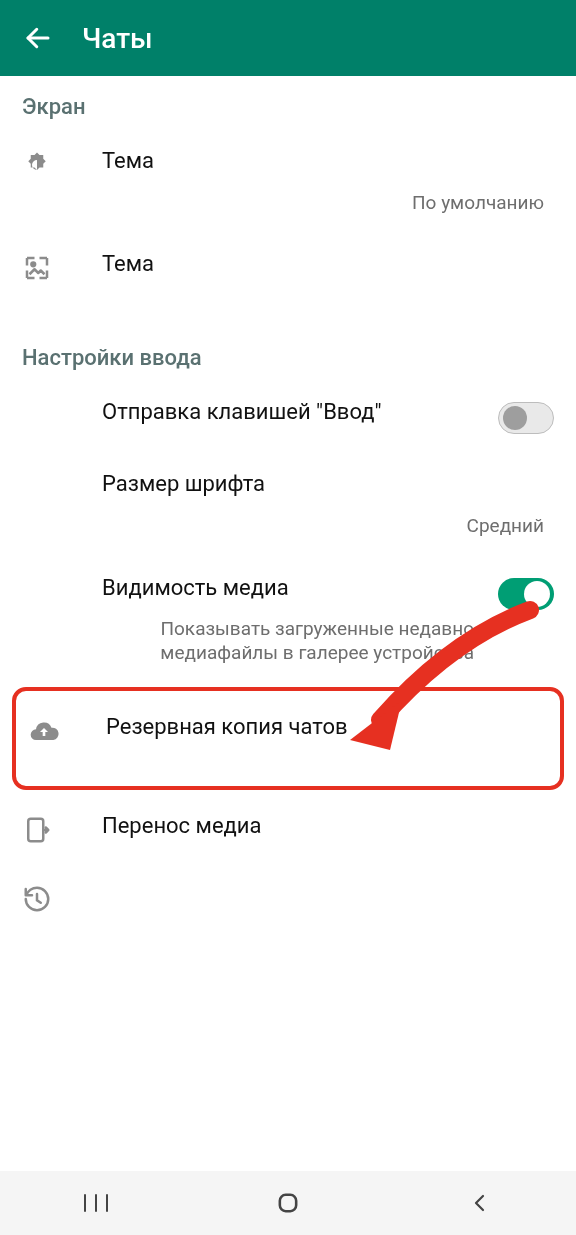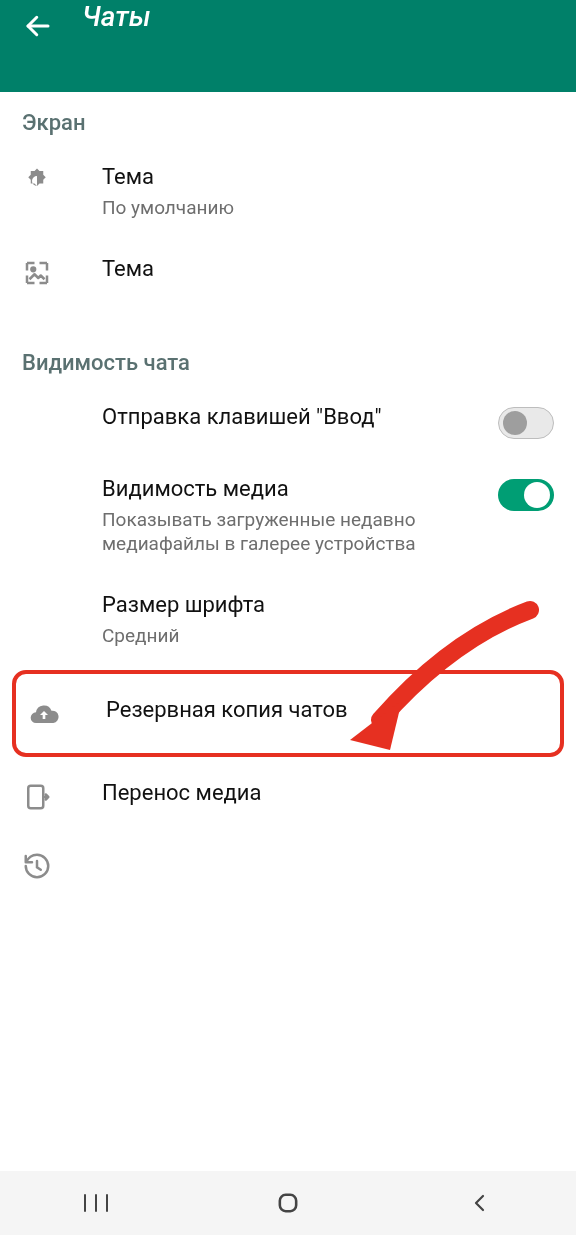--- a/index.html
+++ b/index.html
@@ -1,24 +1,23 @@
 <!DOCTYPE html>
 <html><head>
 <meta charset="utf-8">
 <style>
   * { box-sizing: border-box; margin: 0; padding: 0; }
   html, body { width: 576px; height: 1235px; font-family: -apple-system, Roboto, "Helvetica Neue", Arial, sans-serif; background: #fff; position: relative; overflow: hidden; }
   .header {
     background: #008069;
-    height: 92px;
-    display: flex;
-    align-items: flex-start;
+    height: 76px;
+    display: flex;
+    align-items: center;
     padding: 0 12px;
     color: #fff;
-    font-style: italic;
   }
   .back-btn {
     width: 52px; height: 52px;
     display: flex; align-items: center; justify-content: center;
     cursor: pointer;
   }
   .header-title {
     font-size: 28px;
     font-weight: 500;
     margin-left: 18px;
@@ -51,21 +50,22 @@
   .item-title {
     font-size: 22px;
     color: #111;
     font-weight: 400;
     line-height: 1.3;
   }
   .item-sub {
     font-size: 19px;
     color: #6e6e6e;
     line-height: 1.25;
-    margin-top: 4px;
+    margin-top: 15px;
+    text-align: right;
   }
   .switch-slot {
     flex: 0 0 70px;
     display: flex;
     align-items: center;
     justify-content: flex-end;
     padding-top: 4px;
   }
   .switch {
     width: 56px; height: 32px;
@@ -82,21 +82,21 @@
   .switch.on .knob {
     position: absolute; top: 3px; right: 4px;
     width: 26px; height: 26px; border-radius: 50%;
     background: #fff;
   }
   .highlight-box {
     border: 4px solid #e63021;
     border-radius: 14px;
     margin: 4px 12px 4px 12px;
   }
-  .highlight-box .item { padding: 22px 10px 22px 12px; }
+  .highlight-box .item { padding: 22px 10px 38px 12px; }
   .highlight-box .icon-slot { width: 78px; flex:0 0 78px; }
 
   .navbar {
     position: absolute;
     bottom: 0; left: 0; right: 0;
     height: 64px;
     background: #f5f5f5;
     display: flex;
     align-items: center;
     justify-content: space-around;
@@ -154,52 +154,52 @@
           <path d="M6 17l4-4 3 3 2-2 3 3" stroke-linejoin="round"></path>
         </svg>
     </div>
     <div class="text-slot">
       <div class="item-title">Тема</div>
     </div>
   </div>
 
   <div style="height:26px"></div>
 
-  <div class="section-header">Видимость чата</div>
+  <div class="section-header">Настройки ввода</div>
 
   <div class="item">
     <div class="icon-slot"></div>
     <div class="text-slot">
       <div class="item-title">Отправка клавишей "Ввод"</div>
     </div>
     <div class="switch-slot">
       <div class="switch off">
           <div class="knob"></div>
         </div>
     </div>
   </div>
 
   <div class="item">
     <div class="icon-slot"></div>
     <div class="text-slot">
+      <div class="item-title">Размер шрифта</div>
+      <div class="item-sub">Средний</div>
+    </div>
+  </div>
+
+  <div class="item">
+    <div class="icon-slot"></div>
+    <div class="text-slot">
       <div class="item-title">Видимость медиа</div>
       <div class="item-sub">Показывать загруженные недавно медиафайлы в галерее устройства</div>
     </div>
     <div class="switch-slot">
       <div class="switch on">
           <div class="knob"></div>
         </div>
-    </div>
-  </div>
-
-  <div class="item">
-    <div class="icon-slot"></div>
-    <div class="text-slot">
-      <div class="item-title">Размер шрифта</div>
-      <div class="item-sub">Средний</div>
     </div>
   </div>
 
   <div class="highlight-box">
     <div class="item">
       <div class="icon-slot">
         <svg width="32" height="32" viewBox="0 0 24 24" fill="#8c8c8c">
             <path d="M19 18H6a4 4 0 010-8 6 6 0 0111.6-1.2A4.5 4.5 0 0119 18z"></path>
             <path d="M12 9l-3 3h2v3h2v-3h2l-3-3z" fill="#fff"></path>
           </svg>

